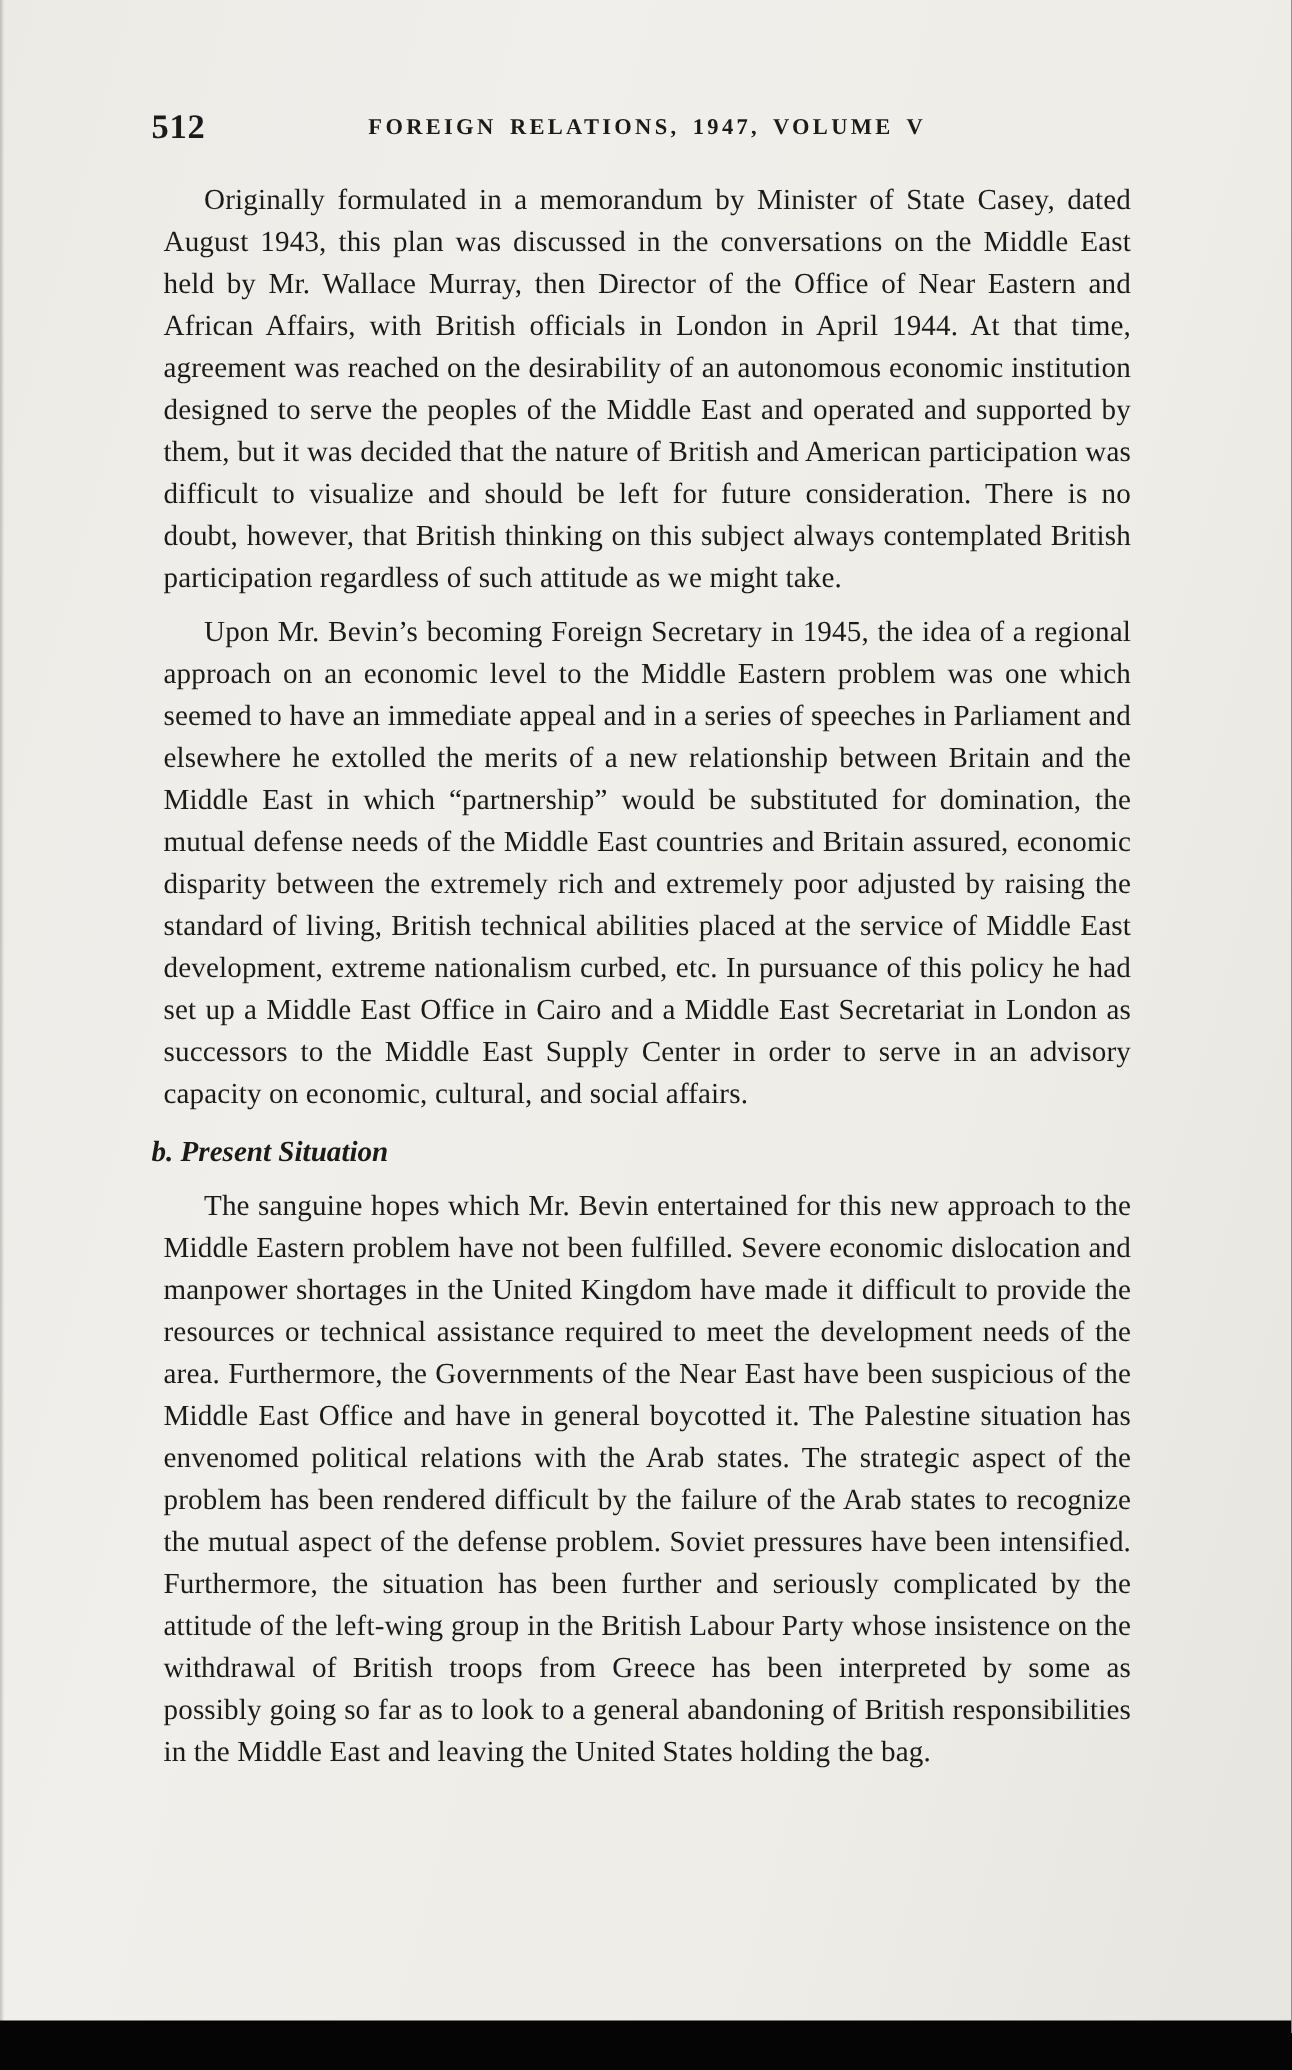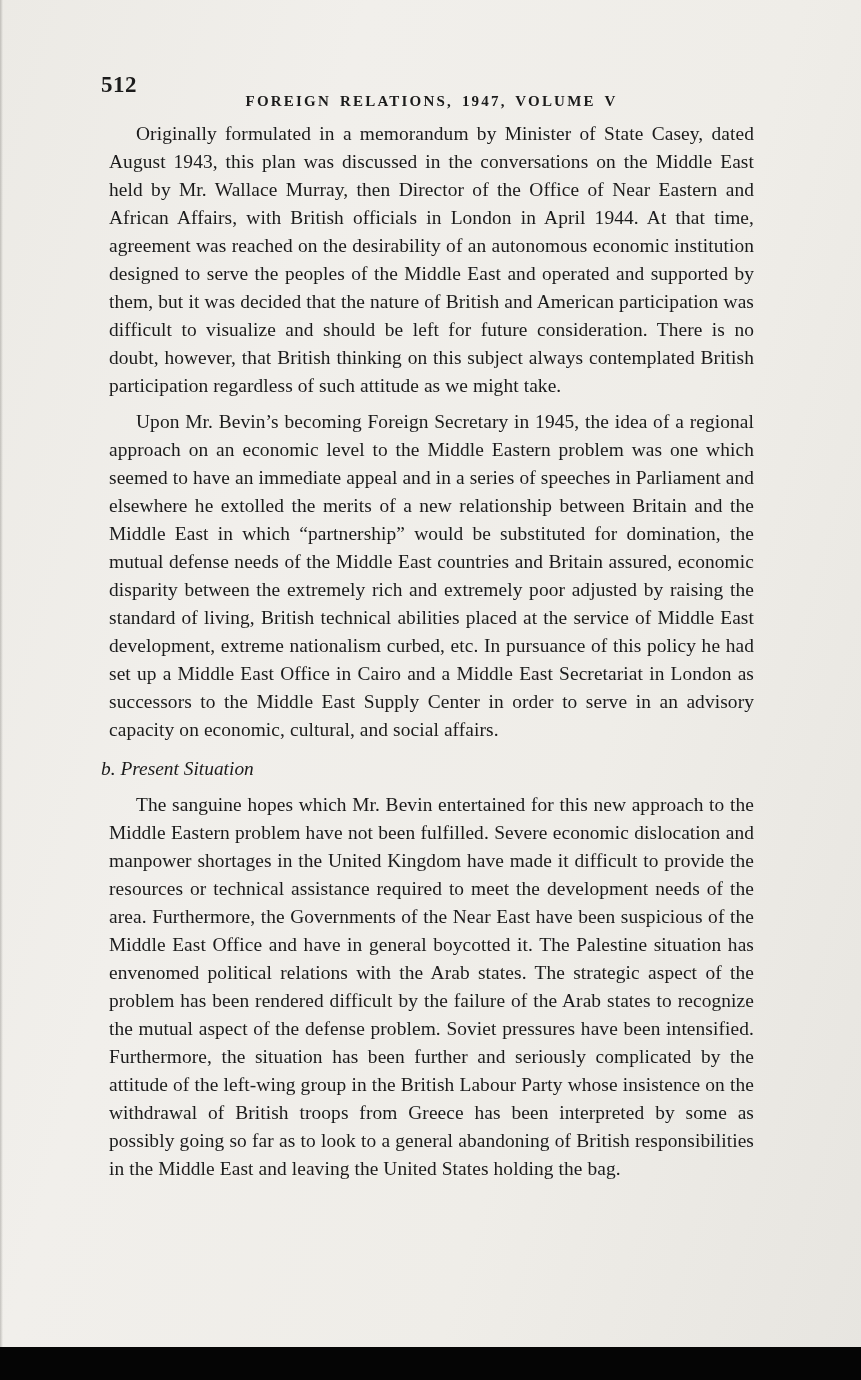--- a/index.html
+++ b/index.html
@@ -33,41 +33,41 @@
     left: 0;
     top: 0;
     font-size: 23px;
     font-weight: bold;
     letter-spacing: 0.5px;
   }
   .running-head {
     position: absolute;
     left: 0;
     right: 0;
-    top: 21px;
+    top: 5px;
     text-align: center;
     font-size: 15px;
     font-weight: bold;
     letter-spacing: 2.2px;
     word-spacing: 3px;
   }
   .body-copy p {
     margin: 8px;
     font-size: 19.4px;
     line-height: 28px;
     text-align: justify;
     text-indent: 27px;
     letter-spacing: 0.1px;
   }
   .section-heading {
     margin: 11px 0 3px 0;
     font-size: 19.4px;
     line-height: 28px;
     font-style: italic;
-    font-weight: normal;
+    font-weight: bold;
     text-indent: 0;
   }
   .scan-bottom-bar {
     position: absolute;
     left: 0;
     bottom: 0;
     width: 100%;
     height: 33px;
     background: #050505;
   }

